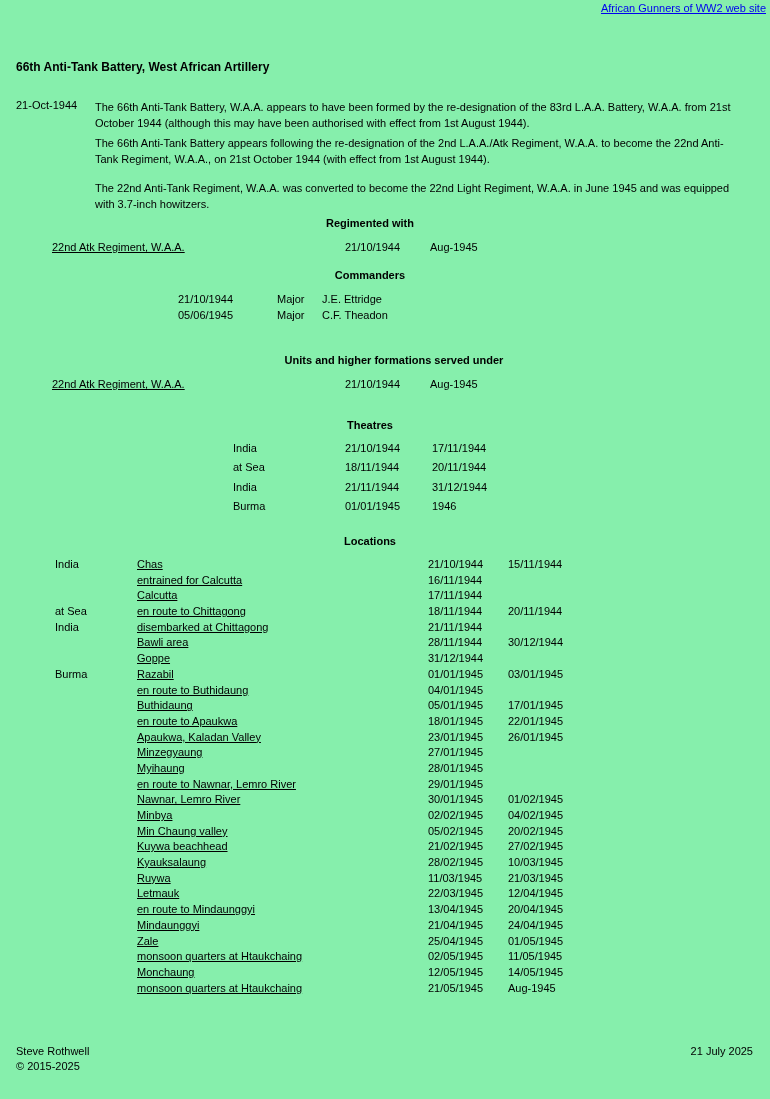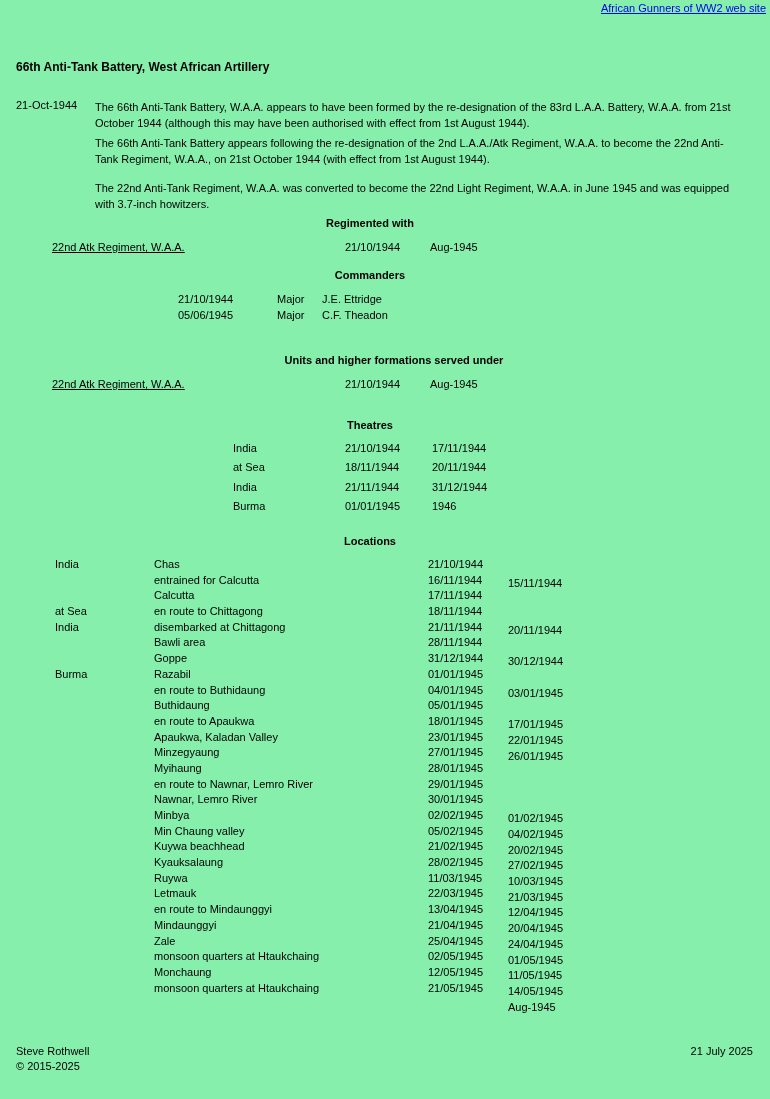--- a/index.html
+++ b/index.html
@@ -22,21 +22,21 @@
   .row16 { height:16px; }
   .row19 { height:19.3px; }
   .row157 { height:15.7px; }
   
   .u-unit { left:52px;text-decoration:underline; } .u-from { left:345px; } .u-to { left:430px; }
   
   .cm-date { left:178px; } .cm-rank { left:277px; } .cm-name { left:322px; }
   
   .th-name { left:233px; } .th-from { left:345px; } .th-to { left:432px; }
   
-  .lo-theatre { left:55px; } .lo-place { left:154px; } .lo-from { left:428px; } .lo-to { left:508px;margin-top:19px; }
+  .lo-theatre { left:55px; } .lo-place { left:137px;text-decoration:underline; } .lo-from { left:428px; } .lo-to { left:508px; }
   .footer-text { white-space:nowrap; }
 </style>
 </head>
 <body>
 
 <div class="page">
 
   <a href="#" class="site-link abs" style="top:2px; right:4px;">African Gunners of WW2 web site</a>
 
   <div class="title abs" style="top:60px; left:16px;">66th Anti-Tank Battery, West African Artillery</div>

